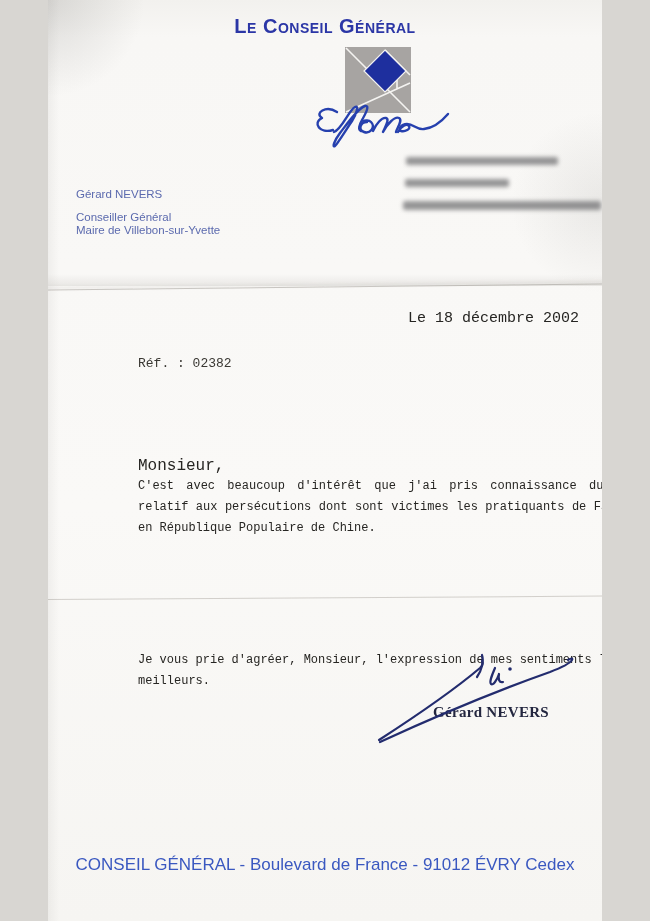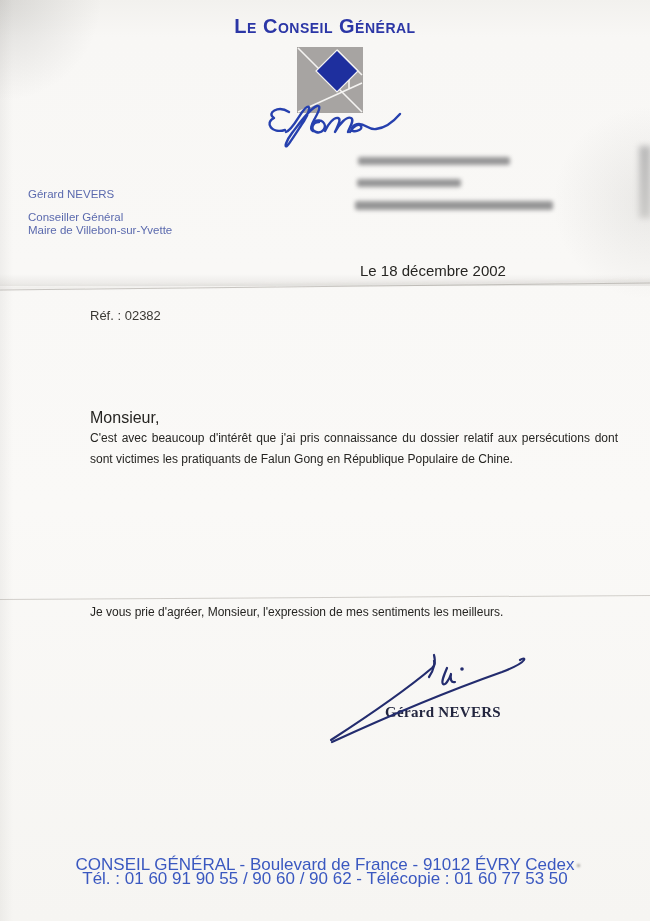--- a/index.html
+++ b/index.html
@@ -10,21 +10,21 @@
     --sender-blue:#5b6aae;
     --footer-blue:#3a58c0;
     --ink-blue:#232c6e;
     --script-blue:#2640ae;
     --body-text:#262522;
   }
   *{box-sizing:border-box;}
   html,body{margin:0;padding:0;background:#d8d6d2;}
   #page{
     position:relative;
-    width:650px;height:921px;
+    width:554px;height:921px;
     margin:0 auto;
     overflow:hidden;
     font-family:"Liberation Sans",sans-serif;
     background:
       radial-gradient(circle at 0% 0%, rgba(110,108,105,0.20), transparent 9%),
       radial-gradient(circle at 100% 22%, rgba(140,138,134,0.14), transparent 10%),
       linear-gradient(90deg, rgba(150,148,144,0.10), transparent 2%),
       linear-gradient(180deg,#f2f1ee 0%, #f8f7f5 4%, #faf9f7 55%, #f6f5f2 100%);
   }
   .abs{position:absolute;}
@@ -53,21 +53,21 @@
   .edge-smudge{left:639px;top:146px;width:12px;height:72px;background:linear-gradient(180deg,#8c8c8e,#b5b4b2);filter:blur(3px);opacity:.55;}
   .speck{left:577px;top:864px;width:3px;height:3px;background:#9a9894;border-radius:50%;filter:blur(1px);}
 
   
   .crease{left:-6px;width:662px;height:1px;background:rgba(140,135,128,0.45);}
   .crease.c1{top:286px;transform:rotate(-0.6deg);box-shadow:0 -2px 3px rgba(175,170,162,0.35);}
   .crease.c2{top:597px;transform:rotate(-0.35deg);opacity:.8;}
   .crease-band{left:0;top:274px;width:650px;height:12px;background:linear-gradient(180deg,rgba(200,197,192,0.0),rgba(190,187,182,0.28));}
 
   
-  .serif{font-family:Liberation Sans, sans-serif;color:var(--body-text);}
+  .serif{font-family:Liberation Mono, monospace;color:var(--body-text);margin-top:48px;}
   .date-line{left:360px;top:262px;font-size:15px;}
   .ref-line{left:90px;top:308px;font-size:13px;color:#3a3833;text-align:center;}
   .salutation{left:90px;top:409px;font-size:16px;}
   .para{left:90px;width:528px;font-size:12px;line-height:21px;text-align:justify;}
   .p1{top:428px;}
   .p2{top:490px;}
   .p3{top:552px;}
   .p4{top:602px;text-align:left;}
 
   
@@ -129,16 +129,15 @@
       <path class="sig-stroke" d="M21,110 C55,88 96,60 122,38 C124,36 125,33 124,31"></path>
       <path class="sig-stroke" d="M22,112 C72,89 141,60 192,42 C205,37 212,33 214,30 C215,28 213,28 210,30"></path>
       <path class="sig-stroke" d="M124,25 C126,31 124,40 119,47"></path>
       <path class="sig-stroke" d="M137,38 C134,45 131,52 133,54 C135,56 139,50 141,44 C140,49 141,53 145,52"></path>
       <circle cx="152" cy="39" r="1.8" fill="var(--ink-blue)"></circle>
     </svg>
   </div>
 
   <div class="abs footer">
     <div>CONSEIL GÉNÉRAL - Boulevard de France - 91012 ÉVRY Cedex</div>
-    <div>Tél. : 01 60 91 90 55 / 90 60 / 90 62 - Télécopie : 01 60 77 53 50</div>
   </div>
 
 </div>
 
 </body></html>

